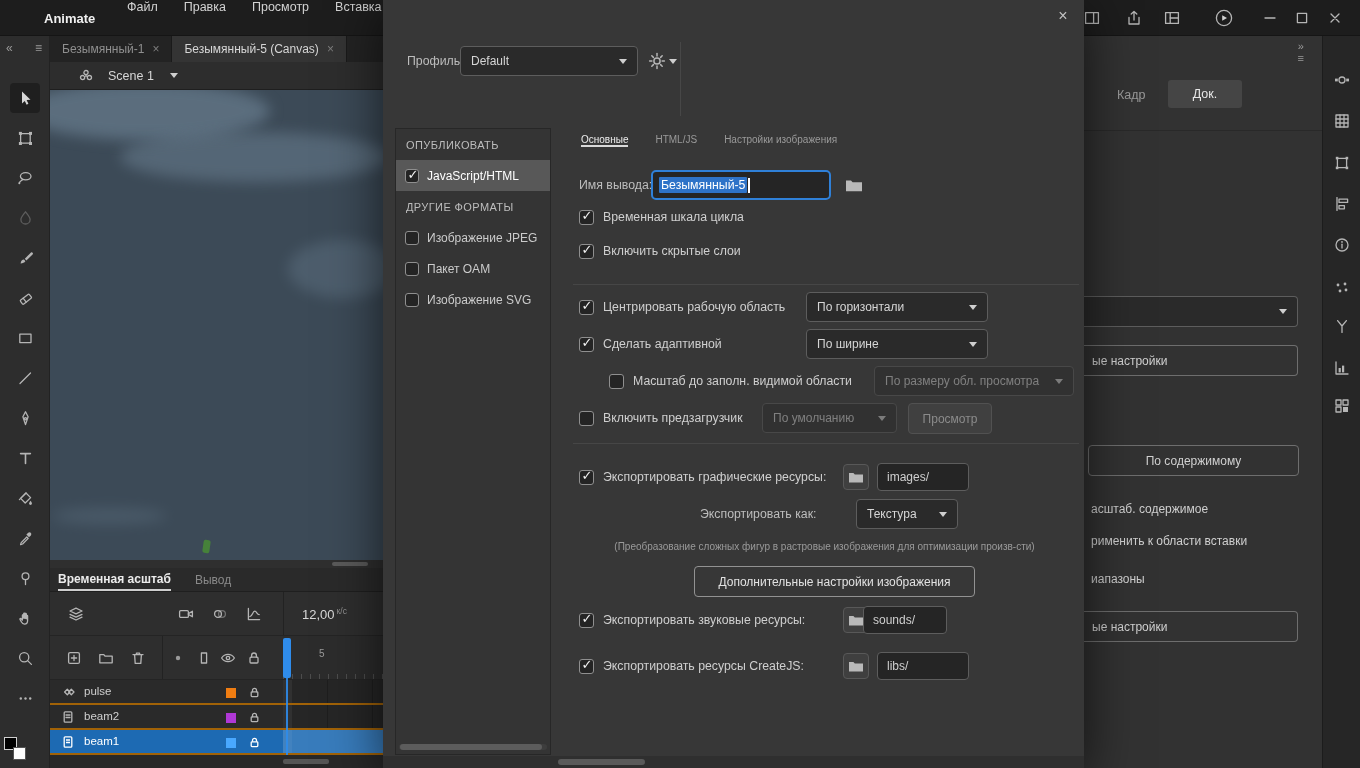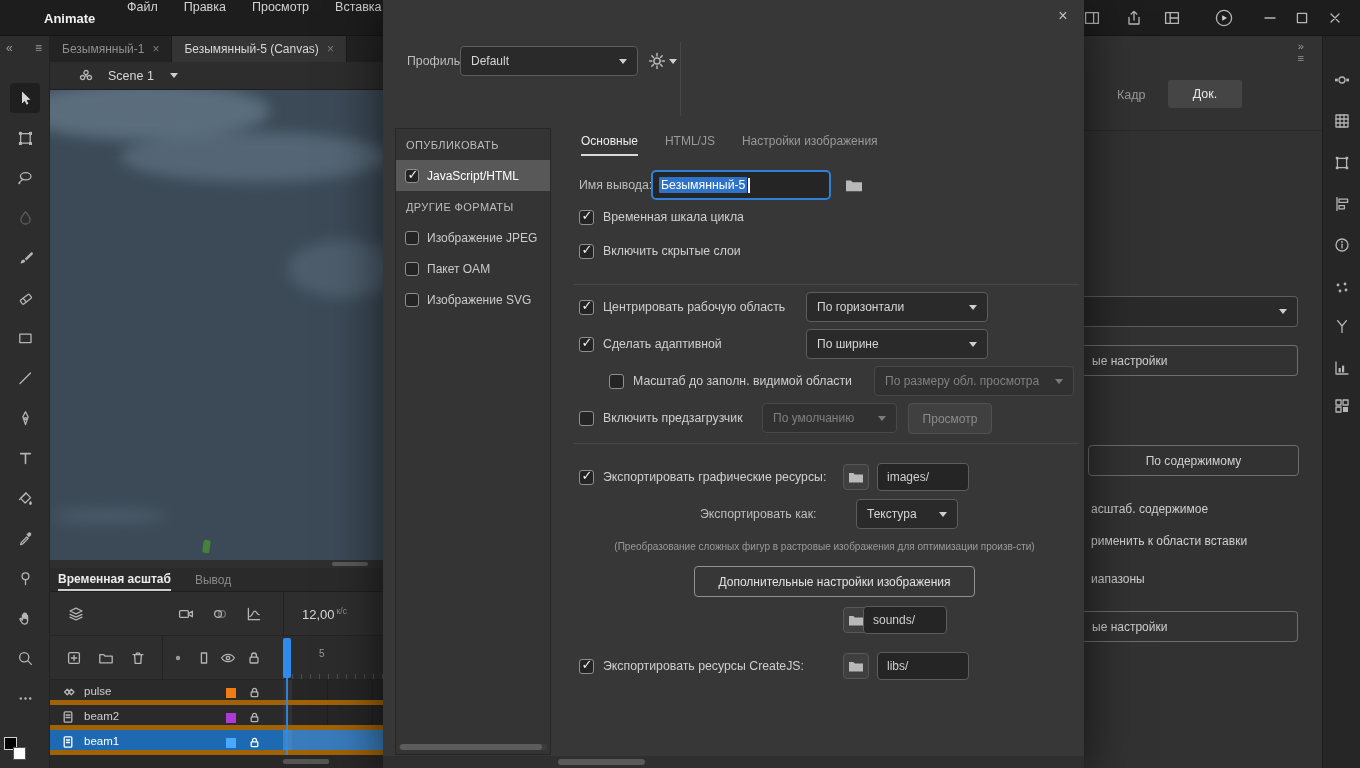--- a/index.html
+++ b/index.html
@@ -46,21 +46,21 @@
   #tl-tab-main{color:#ececec;font-weight:bold;border-bottom:2px solid #cfcfcf;padding:3px 0}
   #tl-tab-out{color:#8a8a8a}
   .tlrow{position:absolute;left:0;width:333px;background:#2e2e2e;border-bottom:1px solid #242424}
   .tl-ic{position:absolute;top:50%;transform:translateY(-50%)}
   .vdiv{position:absolute;top:0;bottom:0;width:1px;background:#222}
   #fps{position:absolute;left:252px;top:50%;transform:translateY(-50%);font-size:13px;color:#d8d8d8}
   #fps sup{font-size:8.5px;color:#8f8f8f;margin-left:2px}
   #ruler{position:absolute;left:233px;right:0;top:0;bottom:0;background:#2c2c2c;
          background-image:repeating-linear-gradient(90deg,#4d4d4d 0 1px,transparent 1px 9px);background-size:100% 5px;background-position:0 100%;background-repeat:no-repeat}
   #ruler .rnum{position:absolute;left:36px;top:12px;color:#9a9a9a;font-size:10px}
-  .lrow{position:absolute;left:0;width:333px;height:25px;border-bottom:5px solid #a16207;background:#2a2a2a}
+  .lrow{position:absolute;left:0;width:333px;height:25px;border-bottom:2px solid #a16207;background:#2a2a2a}
   .lrow .lic{position:absolute;left:10px;top:4px}
   .lrow .lname{position:absolute;left:34px;top:5px;font-size:11.5px;color:#cfcfcf}
   .lrow .lswatch{position:absolute;left:176px;top:8px;width:10px;height:10px}
   .lrow .llock{position:absolute;left:198px;top:6px}
   .frames{position:absolute;left:233px;right:0;top:0;bottom:0;background:#262626;
           background-image:repeating-linear-gradient(90deg,transparent 0 44px,#1e1e1e 44px 45px)}
   .frames::before{content:"";position:absolute;left:0;top:0;bottom:0;width:9px;background:rgba(255,255,255,.05)}
   .lrow.sel .lname{color:#fff}
   .lrow.sel .frames{background-image:none;background:rgba(255,255,255,.12)}
   #playhead-head{position:absolute;left:233px;top:78px;width:8px;height:40px;border-radius:2px}
@@ -108,21 +108,21 @@
         justify-content:center;color:#e2e2e2;padding:0 12px;cursor:default}
   .obtn.dis{border-color:#515151;background:#404040;color:#8b8b8b}
   #sidebar{position:absolute;left:12px;top:128px;width:156px;height:627px;background:#343434;border:1px solid #272727}
   .sb-h{height:31px;display:flex;align-items:center;padding-left:10px;color:#bdbdbd;font-size:11px;letter-spacing:.4px}
   .sb-i{height:31px;display:flex;align-items:center;gap:8px;padding-left:9px;color:#cbcbcb;font-size:12px;cursor:default}
   .sb-i.sel{background:#585858;color:#fff}
   .sb-i .cb{width:14px;height:14px}
   #sb-scroll{position:absolute;left:3px;bottom:4px;width:148px;height:6px;background:#3d3d3d;border-radius:3px}
   #sb-thumb{position:absolute;left:1px;top:0;width:142px;height:6px;background:#5c5c5c;border-radius:3px}
   #dtabs{position:absolute;left:198px;top:134px;display:flex;gap:27px}
-  .dtab2{padding-bottom:6px;color:#9a9a9a;font-size:12px;cursor:default}
+  .dtab2{color:#9a9a9a;font-size:10px;cursor:default}
   .dtab2.active{color:#ececec;border-bottom:2px solid #d9d9d9}
   #name-input{position:absolute;left:268px;top:170px;width:180px;height:30px;background:#252525;border:2px solid #2f80d8;
               border-radius:5px;display:flex;align-items:center;padding:0 6px}
   #name-input .selspan{color:#fff;padding:1px 2px;border-radius:1px;font-size:12.3px}
   #name-input .ibar{width:1.5px;height:15px;background:#fff;margin-left:1px}
   .note{position:absolute;left:190px;right:8px;top:541px;text-align:center;font-size:10px;color:#9a9a9a}
   #dlg-scroll{position:absolute;left:0;bottom:0;width:701px;height:12px;background:#2f2f2f}
   #dlg-thumb{position:absolute;left:175px;top:3px;width:87px;height:6px;background:#5a5a5a;border-radius:3px}
   .gearwrap{position:absolute;display:flex;align-items:center;gap:3px}
 </style>
@@ -716,20 +716,24 @@
     </div>
     <div class="select" style="left:473px;top:499px;width:102px">
       <span>Текстура</span>
       <span class="caret-d"></span>
     </div>
 
     <div class="note">(Преобразование сложных фигур в растровые изображения для оптимизации произв-сти)</div>
 
     <div class="obtn" style="left:311px;top:566px;width:281px">Дополнительные настройки изображения</div>
 
+    <div class="drow" style="left:196px;top:605px">
+      <span class="cb on"></span>
+      <span class="dlabel">Экспортировать звуковые ресурсы:</span>
+    </div>
     <div class="icon-btn" style="left:460px;top:607px;background:#3f3f3f;border:1px solid #585858;border-radius:4px">
       <svg width="16" height="14">
           <path d="M1 3h4.4l1.4 1.6H15v8H1z" fill="#b9b9b9"></path>
         </svg>
     </div>
     <div class="tinput" style="left:480px;top:606px;width:84px">
       <span>sounds/</span>
     </div>
 
     <div class="drow" style="left:196px;top:651px">

